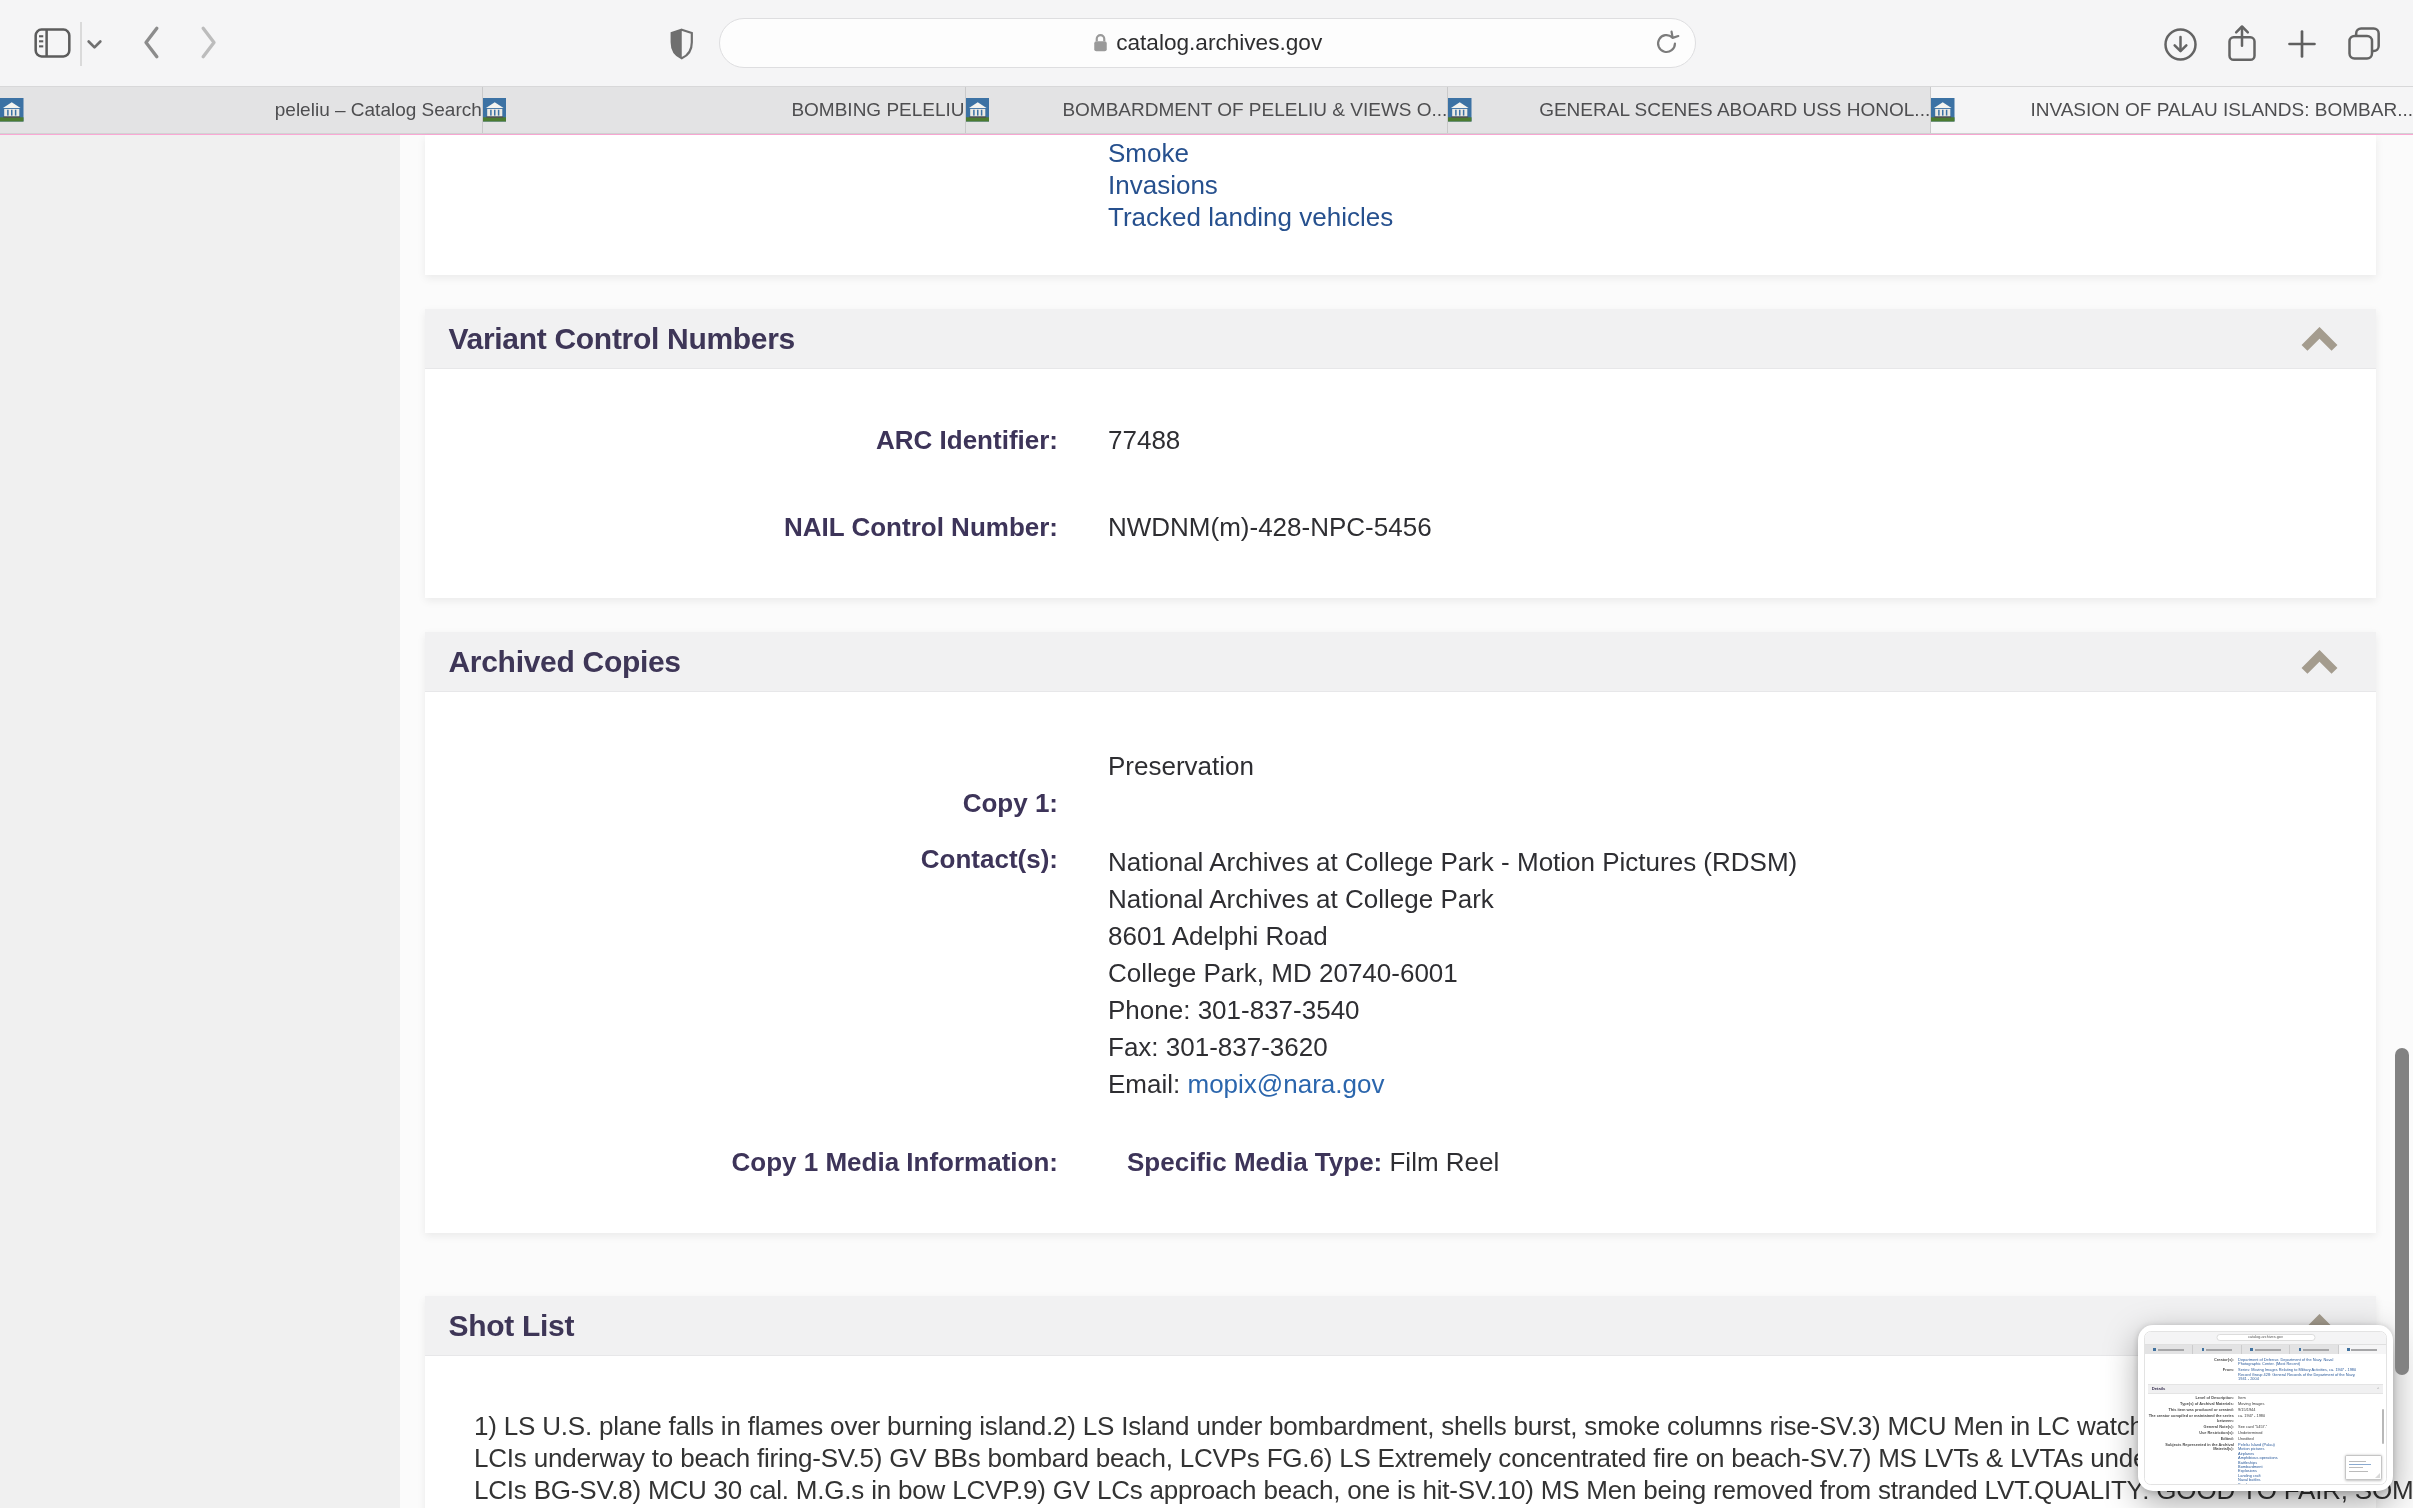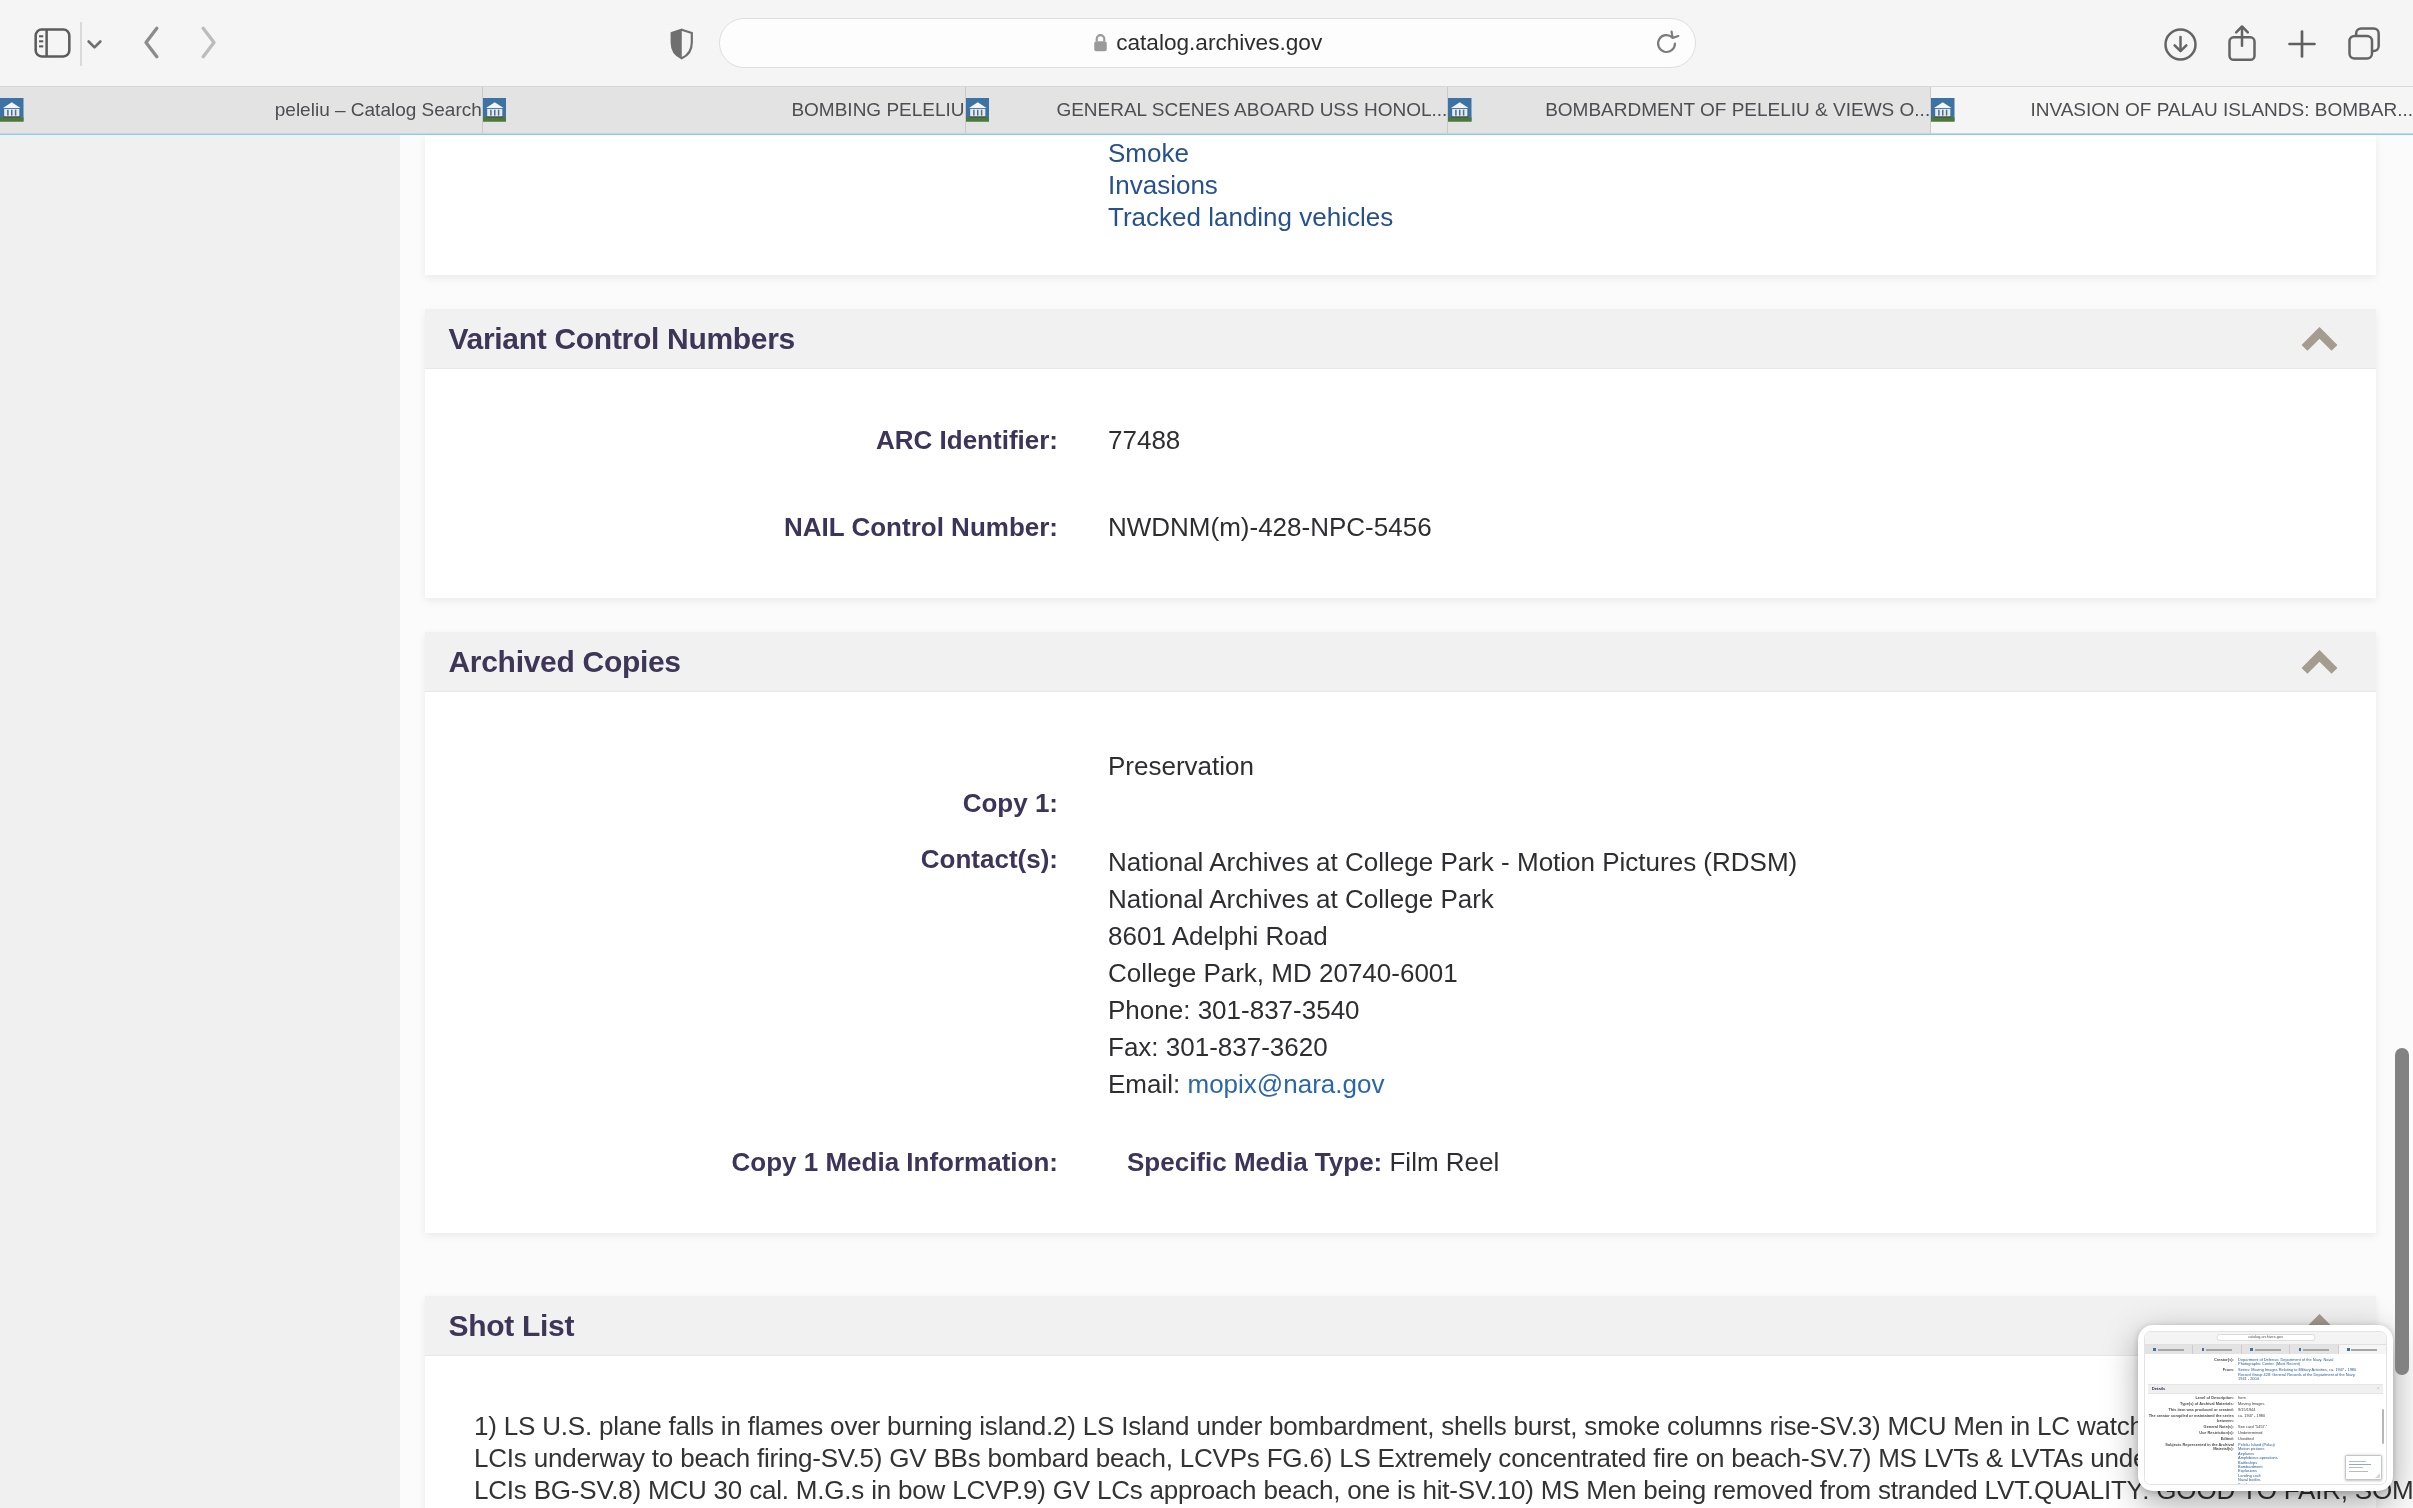--- a/index.html
+++ b/index.html
@@ -1,16 +1,16 @@
 <!DOCTYPE html>
 <html style="font-size:13.4px"><head>
 <meta charset="utf-8">
 <style>
   html,body{margin:0;padding:0;background:#dddddd;}
-  .stage{position:relative;width:2413px;height:1508px;overflow:hidden;background:#7dd3fc;
+  .stage{position:relative;width:2413px;height:1508px;overflow:hidden;background:#f9a8d4;
          font-family:"Liberation Sans",sans-serif;}
   
   .toolbar{position:absolute;left:0;top:0;width:100%;height:87px;background:#f5f5f6;
            border-bottom:1.7px solid #d8d8d9;box-sizing:border-box;}
   .tbicon{position:absolute;display:flex;align-items:center;justify-content:center;cursor:default;}
   .tdivider{position:absolute;left:80px;top:22px;width:1.7px;height:44px;background:#dadada;}
   .urlpill{position:absolute;left:719px;top:18.4px;width:977px;height:50px;background:#fdfdfd;
            border:1.7px solid #dedee0;border-radius:27px;box-sizing:border-box;
            display:flex;align-items:center;justify-content:center;gap:8.4px;}
   .urltext{font-size:22.6px;color:#2d2d2f;}
@@ -194,34 +194,34 @@
       <svg width="23.5" height="23.5" viewBox="0 0 28 28">
         <rect width="28" height="28" fill="#3c72a4"></rect>
           <rect y="23" width="28" height="5" fill="#4b7b31"></rect>
         <polygon points="3.5,12 24.5,12 14,5" fill="#f4f4f0"></polygon>
         <rect x="5" y="13" width="18" height="9" fill="#eceae4"></rect>
         <rect x="8.5" y="14" width="1.8" height="7" fill="#3c72a4"></rect>
           <rect x="13.1" y="14" width="1.8" height="7" fill="#3c72a4"></rect>
           <rect x="17.7" y="14" width="1.8" height="7" fill="#3c72a4"></rect>
         <rect x="4" y="22" width="20" height="1.6" fill="#55514a"></rect>
       </svg>
-      <span>GENERAL SCENES ABOARD USS HONOL...</span>
+      <span>BOMBARDMENT OF PELELIU &amp; VIEWS O...</span>
     </div>
     <div class="tab">
       <svg width="23.5" height="23.5" viewBox="0 0 28 28">
         <rect width="28" height="28" fill="#3c72a4"></rect>
           <rect y="23" width="28" height="5" fill="#4b7b31"></rect>
         <polygon points="3.5,12 24.5,12 14,5" fill="#f4f4f0"></polygon>
         <rect x="5" y="13" width="18" height="9" fill="#eceae4"></rect>
         <rect x="8.5" y="14" width="1.8" height="7" fill="#3c72a4"></rect>
           <rect x="13.1" y="14" width="1.8" height="7" fill="#3c72a4"></rect>
           <rect x="17.7" y="14" width="1.8" height="7" fill="#3c72a4"></rect>
         <rect x="4" y="22" width="20" height="1.6" fill="#55514a"></rect>
       </svg>
-      <span>BOMBARDMENT OF PELELIU &amp; VIEWS O...</span>
+      <span>GENERAL SCENES ABOARD USS HONOL...</span>
     </div>
     <div class="tab active">
       <svg width="23.5" height="23.5" viewBox="0 0 28 28">
         <rect width="28" height="28" fill="#3c72a4"></rect>
           <rect y="23" width="28" height="5" fill="#4b7b31"></rect>
         <polygon points="3.5,12 24.5,12 14,5" fill="#f4f4f0"></polygon>
         <rect x="5" y="13" width="18" height="9" fill="#eceae4"></rect>
         <rect x="8.5" y="14" width="1.8" height="7" fill="#3c72a4"></rect>
           <rect x="13.1" y="14" width="1.8" height="7" fill="#3c72a4"></rect>
           <rect x="17.7" y="14" width="1.8" height="7" fill="#3c72a4"></rect>

